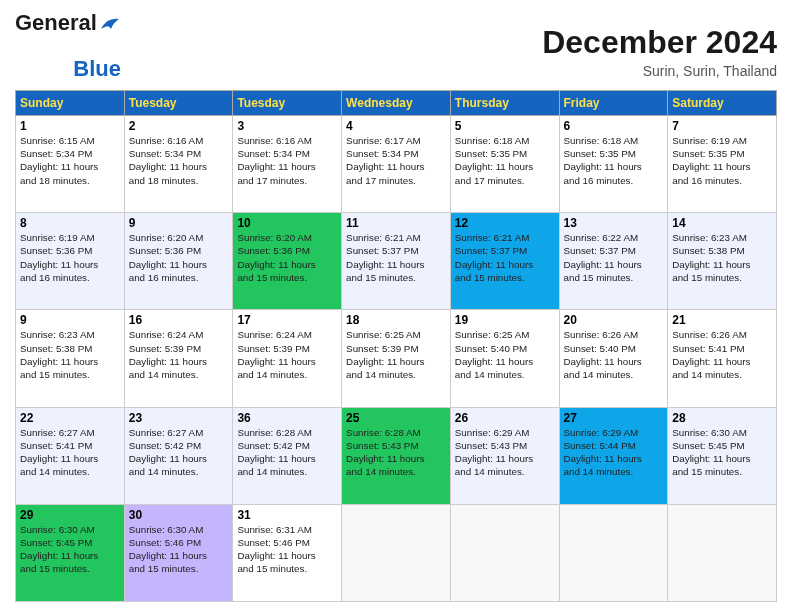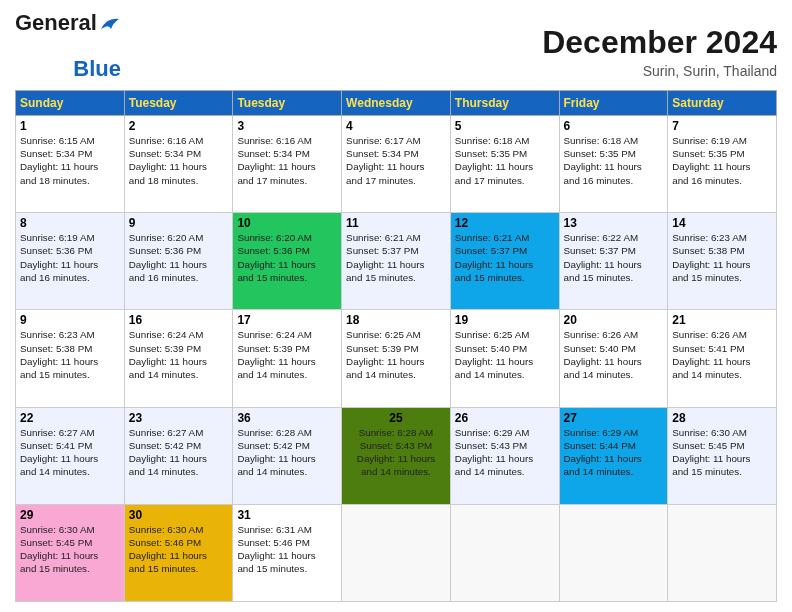--- a/index.html
+++ b/index.html
@@ -155,28 +155,28 @@
           <td style="background: rgb(255, 255, 255);"><span class="day-num">17</span><span class="day-info">Sunrise: 6:24 AM<br>Sunset: 5:39 PM<br>Daylight: 11 hours<br>and 14 minutes.</span></td>
           <td style="background: rgb(255, 255, 255);"><span class="day-num">18</span><span class="day-info">Sunrise: 6:25 AM<br>Sunset: 5:39 PM<br>Daylight: 11 hours<br>and 14 minutes.</span></td>
           <td style="background: rgb(255, 255, 255);"><span class="day-num">19</span><span class="day-info">Sunrise: 6:25 AM<br>Sunset: 5:40 PM<br>Daylight: 11 hours<br>and 14 minutes.</span></td>
           <td style="background: rgb(255, 255, 255);"><span class="day-num">20</span><span class="day-info">Sunrise: 6:26 AM<br>Sunset: 5:40 PM<br>Daylight: 11 hours<br>and 14 minutes.</span></td>
           <td style="background: rgb(255, 255, 255);"><span class="day-num">21</span><span class="day-info">Sunrise: 6:26 AM<br>Sunset: 5:41 PM<br>Daylight: 11 hours<br>and 14 minutes.</span></td>
         </tr>
         <tr>
           <td style="background: rgb(238, 242, 255);"><span class="day-num">22</span><span class="day-info">Sunrise: 6:27 AM<br>Sunset: 5:41 PM<br>Daylight: 11 hours<br>and 14 minutes.</span></td>
           <td style="background: rgb(238, 242, 255);"><span class="day-num">23</span><span class="day-info">Sunrise: 6:27 AM<br>Sunset: 5:42 PM<br>Daylight: 11 hours<br>and 14 minutes.</span></td>
           <td style="background: rgb(238, 242, 255);"><span class="day-num">36</span><span class="day-info">Sunrise: 6:28 AM<br>Sunset: 5:42 PM<br>Daylight: 11 hours<br>and 14 minutes.</span></td>
-          <td style="background: #4d7c0f; text-align: center;"><span class="day-num">25</span><span class="day-info">Sunrise: 6:28 AM<br>Sunset: 5:43 PM<br>Daylight: 11 hours<br>and 14 minutes.</span></td>
+          <td style="background: #22c55e;"><span class="day-num">25</span><span class="day-info">Sunrise: 6:28 AM<br>Sunset: 5:43 PM<br>Daylight: 11 hours<br>and 14 minutes.</span></td>
           <td style="background: rgb(238, 242, 255);"><span class="day-num">26</span><span class="day-info">Sunrise: 6:29 AM<br>Sunset: 5:43 PM<br>Daylight: 11 hours<br>and 14 minutes.</span></td>
           <td style="background: #0ea5e9; margin-top: 8px;"><span class="day-num">27</span><span class="day-info">Sunrise: 6:29 AM<br>Sunset: 5:44 PM<br>Daylight: 11 hours<br>and 14 minutes.</span></td>
           <td style="background: rgb(238, 242, 255);"><span class="day-num">28</span><span class="day-info">Sunrise: 6:30 AM<br>Sunset: 5:45 PM<br>Daylight: 11 hours<br>and 15 minutes.</span></td>
         </tr>
         <tr>
-          <td style="background: #f9a8d4; margin-left: 8px;"><span class="day-num">29</span><span class="day-info">Sunrise: 6:30 AM<br>Sunset: 5:45 PM<br>Daylight: 11 hours<br>and 15 minutes.</span></td>
-          <td style="background: #eab308;"><span class="day-num">30</span><span class="day-info">Sunrise: 6:30 AM<br>Sunset: 5:46 PM<br>Daylight: 11 hours<br>and 15 minutes.</span></td>
+          <td style="background: #22c55e; margin-left: 8px;"><span class="day-num">29</span><span class="day-info">Sunrise: 6:30 AM<br>Sunset: 5:45 PM<br>Daylight: 11 hours<br>and 15 minutes.</span></td>
+          <td style="background: #c4b5fd;"><span class="day-num">30</span><span class="day-info">Sunrise: 6:30 AM<br>Sunset: 5:46 PM<br>Daylight: 11 hours<br>and 15 minutes.</span></td>
           <td style="background: rgb(255, 255, 255);"><span class="day-num">31</span><span class="day-info">Sunrise: 6:31 AM<br>Sunset: 5:46 PM<br>Daylight: 11 hours<br>and 15 minutes.</span></td>
           <td class="empty-cell" style="background: rgb(245, 245, 245);"></td>
           <td class="empty-cell" style="background: rgb(245, 245, 245);"></td>
           <td class="empty-cell" style="background: rgb(245, 245, 245);"></td>
           <td class="empty-cell" style="background: rgb(245, 245, 245);"></td>
         </tr>
       </tbody>
   </table>
 </div>
 

